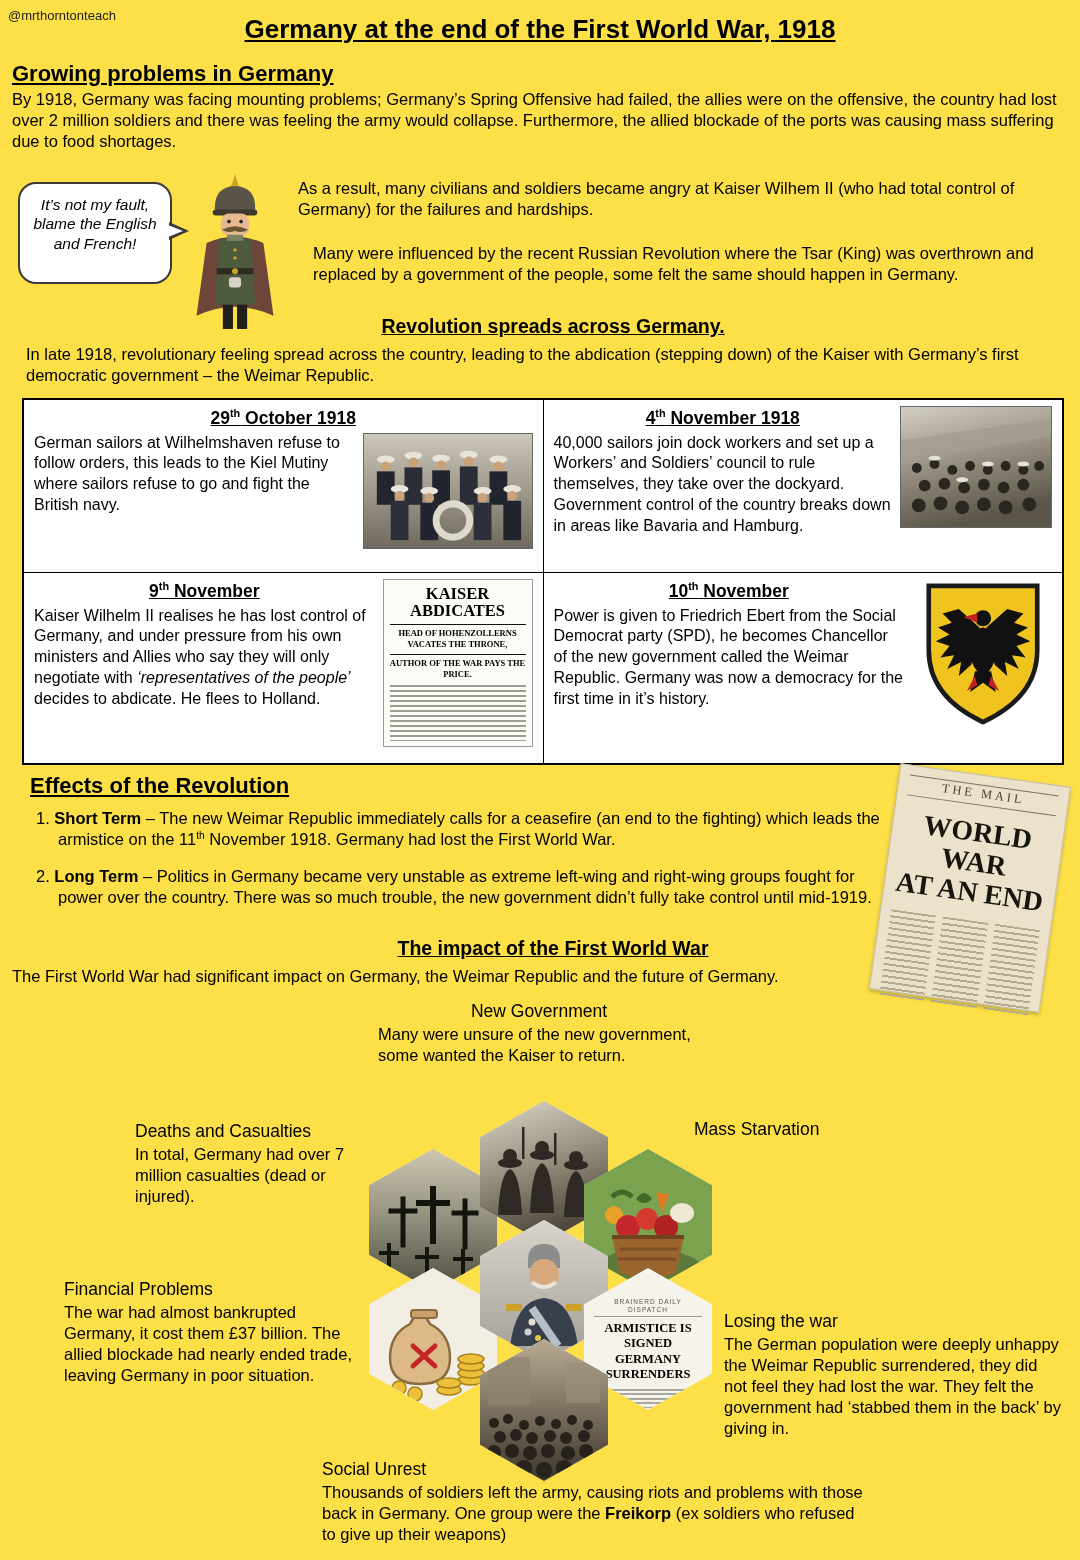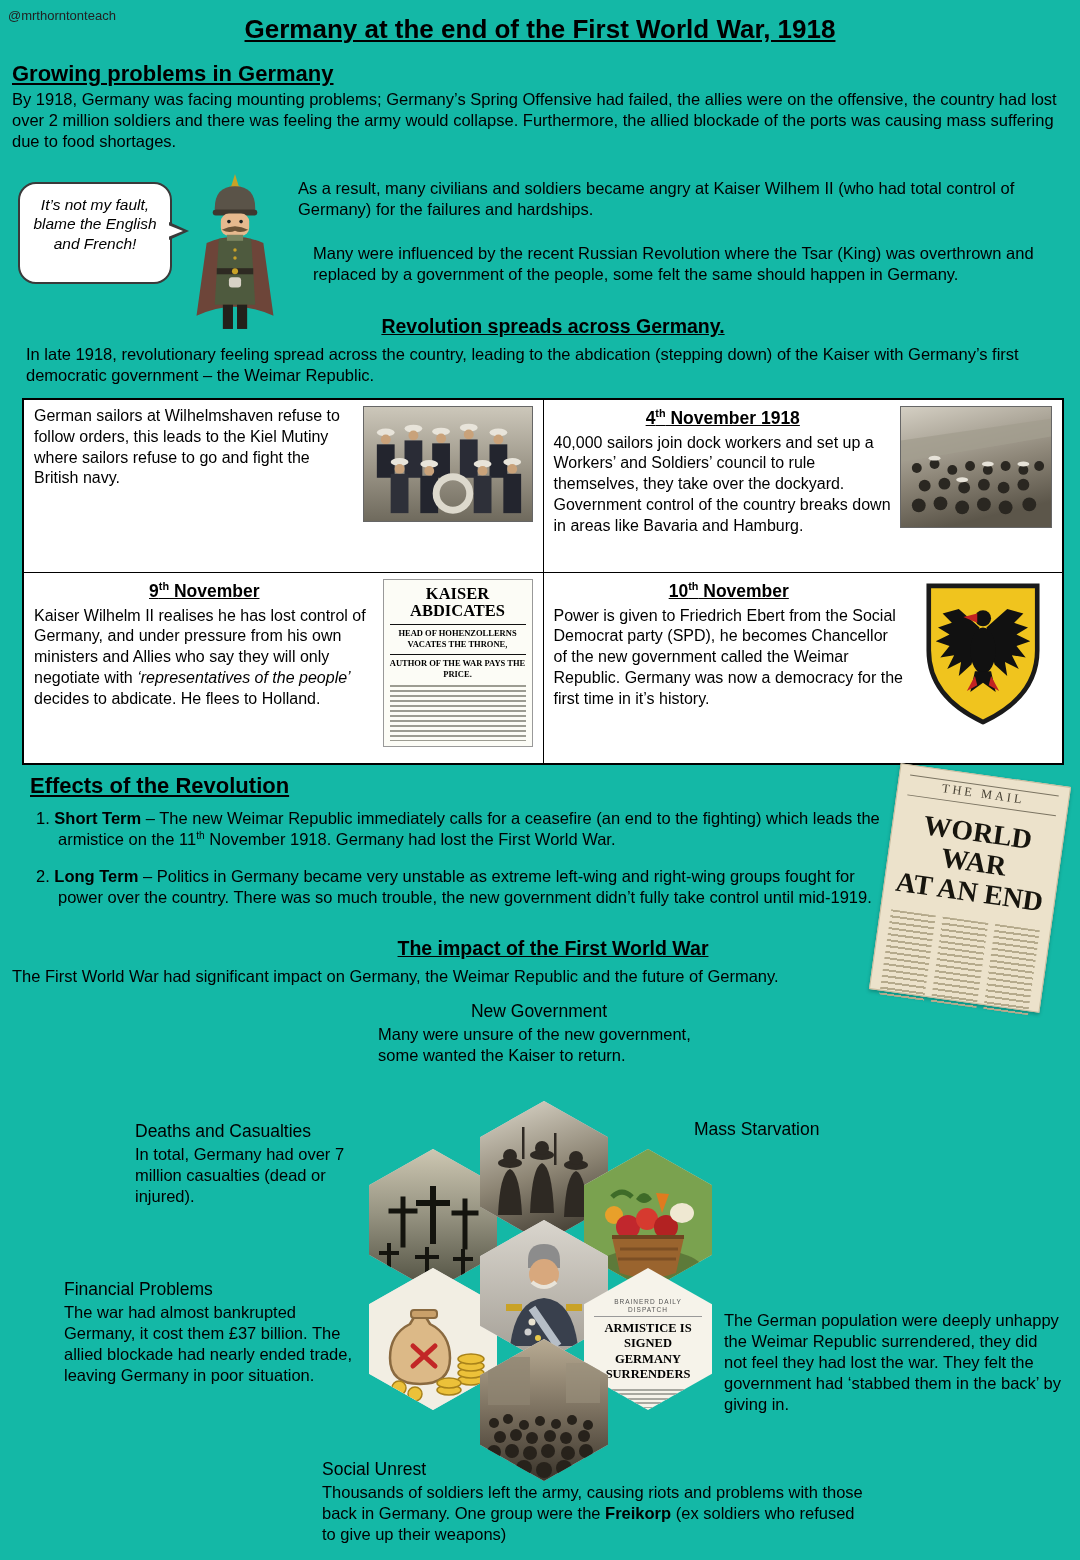--- a/index.html
+++ b/index.html
@@ -1,17 +1,17 @@
 <!DOCTYPE html>
 <html><head>
 <meta charset="utf-8">
 <style>
   * { margin:0; padding:0; box-sizing:border-box; }
   html,body { background:#fff; }
-  .page { position:relative; width:1080px; height:1560px; background:#14b8a6; overflow:hidden;
+  .page { position:relative; width:1080px; height:1560px; background:#fde047; overflow:hidden;
           font-family:"Liberation Sans", sans-serif; color:#000; font-size:16.5px; line-height:1.27; }
   .abs { position:absolute; }
   .handle { font-size:13px; color:#222; }
   .title { width:100%; text-align:center; font-size:26px; font-weight:bold; text-decoration:underline; }
   .h-section { font-size:22px; font-weight:bold; text-decoration:underline; }
   .h-center { width:100%; text-align:center; font-size:19.5px; font-weight:bold; text-decoration:underline;padding-left:26px; }
   .sup { vertical-align:super; font-size:0.62em; }
 
   
   .bubble { position:absolute; left:0; top:12px; width:154px; min-height:102px; background:#fff;
@@ -111,20 +111,21 @@
 
   <p class="abs" style="left:298px;top:178px;width:768px">As a result, many civilians and soldiers became angry at Kaiser Wilhem II (who had total control of Germany) for the failures and hardships.</p>
   <p class="abs" style="left:313px;top:243px;width:772px">Many were influenced by the recent Russian Revolution where the Tsar (King) was overthrown and replaced by a government of the people, some felt the same should happen in Germany.</p>
 
   <div class="abs h-center" style="left:0;top:314px">Revolution spreads across Germany.</div>
   <p class="abs" style="left:26px;top:344px;width:1012px">In late 1918, revolutionary feeling spread across the country, leading to the abdication (stepping down) of the Kaiser with Germany’s first democratic government – the Weimar Republic.</p>
 
   <div class="rev-table abs" style="left:22px;top:398px;width:1042px">
 
     <div class="cell" style="min-height:172px">
+      <div class="date"><span>29</span><span class="sup">th</span><span> October 1918</span></div>
       <div class="c1-body">
         <div>German sailors at Wilhelmshaven refuse to follow orders, this leads to the Kiel Mutiny where sailors refuse to go and fight the British navy.</div>
         <div class="photo sailors1">
           <svg viewBox="0 0 170 116" preserveAspectRatio="none">
             <defs>
                 <linearGradient id="p1" x1="0" y1="0" x2="0" y2="1">
                   <stop offset="0" stop-color="#ccc7ba"></stop>
                   <stop offset="0.55" stop-color="#9a9486"></stop>
                   <stop offset="1" stop-color="#6f6a5d"></stop>
                 </linearGradient>
@@ -278,20 +279,21 @@
   <div class="abs block" style="left:694px;top:1118px;width:336px">
     <h3>Mass Starvation</h3>
   </div>
 
   <div class="abs block" style="left:64px;top:1278px;width:292px">
     <h3>Financial Problems</h3>
     <div>The war had almost bankrupted Germany, it cost them £37 billion. The allied blockade had nearly ended trade, leaving Germany in poor situation.</div>
   </div>
 
   <div class="abs block" style="left:724px;top:1310px;width:338px">
+    <h3>Losing the war</h3>
     <div>The German population were deeply unhappy the Weimar Republic surrendered, they did not feel they had lost the war. They felt the government had ‘stabbed them in the back’ by giving in.</div>
   </div>
 
   <div class="abs block" style="left:322px;top:1458px;width:545px">
     <h3>Social Unrest</h3>
     <div><span>Thousands of soldiers left the army, causing riots and problems with those back in Germany. One group were the </span><b>Freikorp</b><span> (ex soldiers who refused to give up their weapons)</span></div>
   </div>
 
   <div class="hex" style="left:369px;top:1149px">
     <svg viewBox="0 0 128 142" preserveAspectRatio="none">

